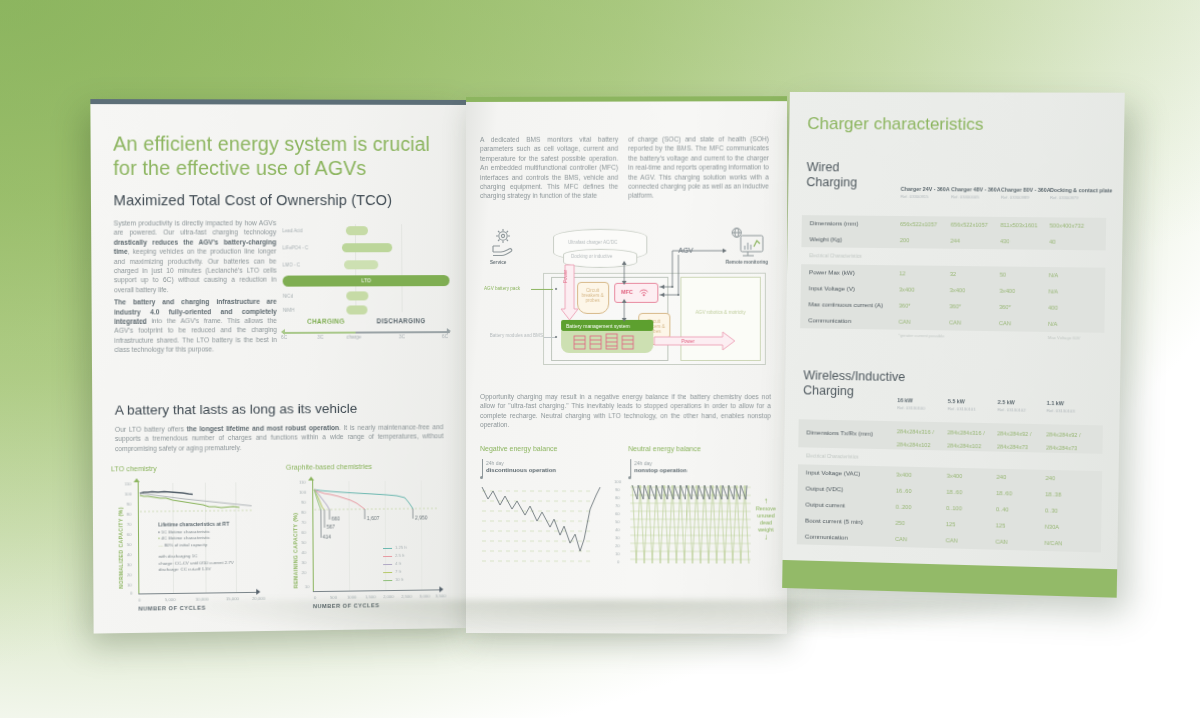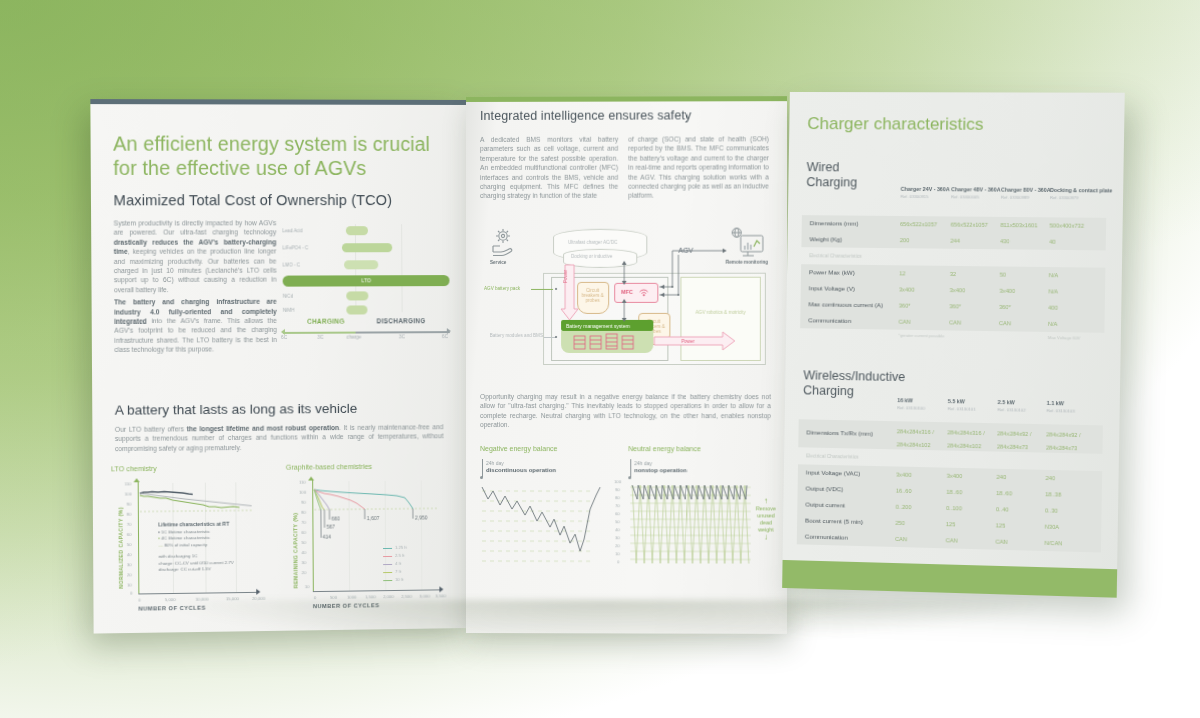--- a/index.html
+++ b/index.html
@@ -293,23 +293,20 @@
         <div class="tk" style="left:132px;top:131px;">3,000</div>
         <div class="tk" style="left:148px;top:131px;">3,500</div>
         <div class="xlab" style="left:26px;top:139px;">NUMBER OF CYCLES</div>
       </div>
     </div>
   </div>
 
   <div class="page pageShadow" id="pageMid">
     <div class="topbar"></div>
     <div class="clip">
-      <div style="position:absolute;left:14px;top:12px;width:290px;">
-        <div class="h2" style="font-size:12.5px;color:#4a555c;">Integrated intelligence ensures safety</div>
-      </div>
       <div style="position:absolute;left:14px;top:38px;width:138px;">
         <div class="body">A dedicated BMS monitors vital battery parameters such as cell voltage, current and temperature for the safest possible operation. An embedded multifunctional controller (MFC) interfaces and controls the BMS, vehicle and charging equipment. This MFC defines the charging strategy in function of the state</div>
       </div>
       <div style="position:absolute;left:162px;top:38px;width:140px;">
         <div class="body">of charge (SOC) and state of health (SOH) reported by the BMS. The MFC communicates the battery's voltage and current to the charger in real-time and reports operating information to the AGV. This charging solution works with a connected charging pole as well as an inductive platform.</div>
       </div>
 
       <div style="position:absolute;left:10px;top:128px;width:300px;height:150px;">
 
         <svg width="30" height="30" style="position:absolute;left:13px;top:2px;">

